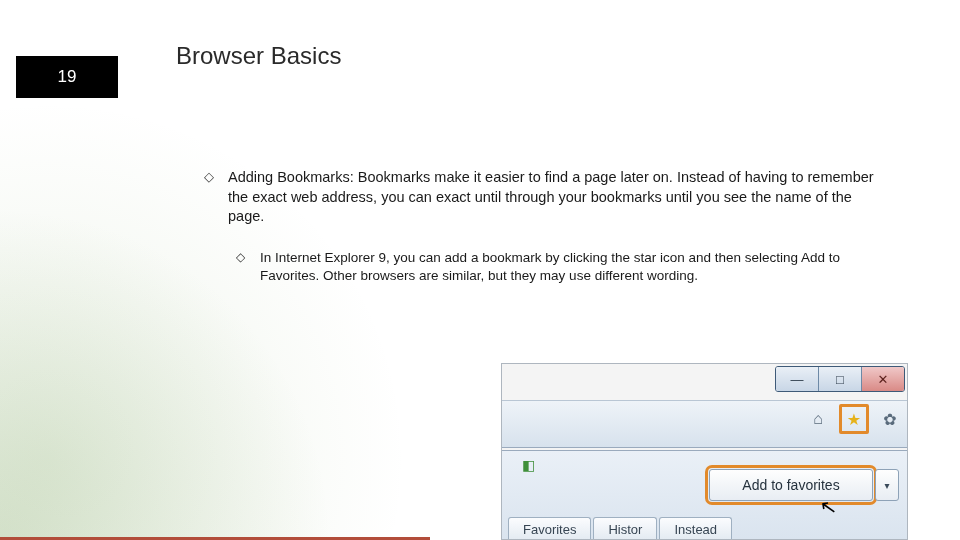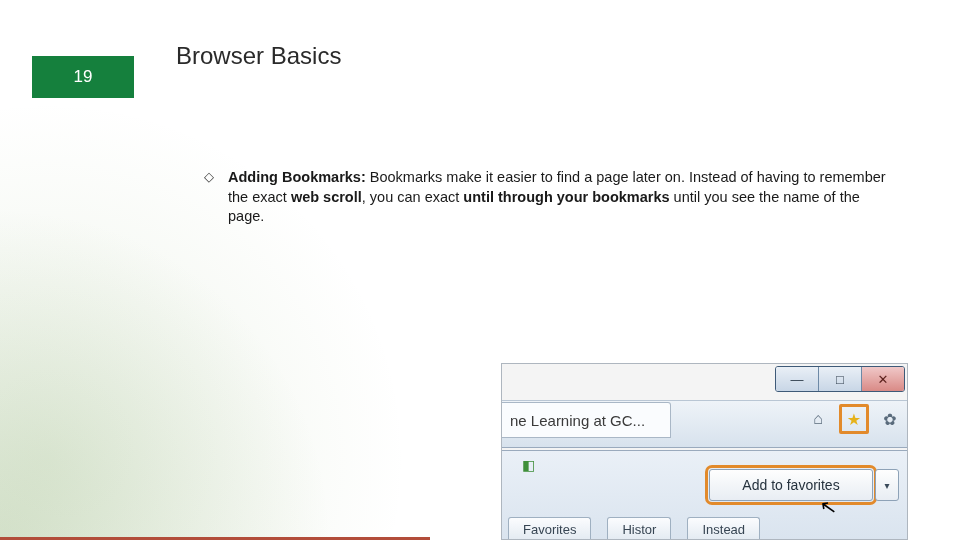--- a/index.html
+++ b/index.html
@@ -18,24 +18,24 @@
     position: absolute;
     inset: 0;
     background:
       radial-gradient(circle at 5% 85%, rgba(130,170,100,0.15) 0, rgba(130,170,100,0) 35%),
       radial-gradient(circle at 0% 100%, rgba(120,160,90,0.25) 0, rgba(120,160,90,0) 30%);
     pointer-events: none;
   }
   .page-number {
     position: absolute;
     top: 56px;
-    left: 32px;
+    left: 16px;
     width: 102px;
     height: 42px;
-    background: #15803d;
+    background: #000000;
     color: #fff;
     font-size: 17px;
     display: flex;
     align-items: center;
     justify-content: center;
   }
   .title {
     position: absolute;
     top: 42px;
     left: 176px;
@@ -72,21 +72,21 @@
     font-size: 13.5px;
   }
   .bullet-2::before {
     content: "◇";
     position: absolute;
     left: 6px;
     top: 0;
     font-size: 12px;
     color: #333;
   }
-  b { font-weight: 700; }
+  b { font-weight: 400; }
 
   
   .shot {
     position: absolute;
     right: 52px;
     bottom: 0;
     width: 405px;
     height: 175px;
     background: #f4f4f4;
     border: 1px solid #aeb6bf;
@@ -208,21 +208,21 @@
     right: 70px;
     font-size: 20px;
     color: #000;
     transform: rotate(-10deg);
   }
   .bottom-tabs {
     position: absolute;
     left: 6px;
     bottom: 0;
     display: flex;
-    gap: 16px;
+    gap: 2px;
   }
   .bt {
     background: linear-gradient(#fbfcfe,#e4ebf2);
     border: 1px solid #9fb0c1;
     border-bottom: none;
     border-radius: 3px 3px 0 0;
     padding: 4px 14px 2px;
     font-size: 13px;
     color: #374553;
   }
@@ -239,41 +239,41 @@
 <body>
 
 <div class="page-number">
   <span>19</span>
 </div>
 
 <div class="title">Browser Basics</div>
 
 <div class="body">
   <div class="bullet-1">
-    <b>Adding Bookmarks:</b><span> Bookmarks make it easier to find a page later on. Instead of having to remember the exact </span><b>web scroll</b><span>, you can exact </span><b>until through your bookmarks</b><span> until you see the name of the page.</span>
+    <b>Adding Bookmarks:</b><span> Bookmarks make it easier to find a page later on. Instead of having to remember the exact </span><b>web address</b><span>, you can exact </span><b>until through your bookmarks</b><span> until you see the name of the page.</span>
+  </div>
+  <div class="bullet-2">
+    <span> In Internet Explorer 9, you can add a bookmark by clicking the </span><b>star icon</b><span> and then selecting </span><b>Add to Favorites</b><span>. Other browsers are similar, but they may use different wording.</span>
   </div>
 </div>
 
 <div class="shot">
   <div class="win-frame">
     <div class="win-btn">
         <span>—</span>
       </div>
     <div class="win-btn">
         <span>□</span>
       </div>
     <div class="win-btn">
         <span>✕</span>
       </div>
   </div>
 
   <div class="toolbar"></div>
-  <div class="tab-partial">
-    <span>ne Learning at GC...</span>
-  </div>
   <div class="tool-icons">
     <div class="tool-icon">
         <span>⌂</span>
       </div>
     <div class="tool-icon star-hl" style="color:#e6b21a">
         <span>★</span>
       </div>
     <div class="tool-icon">
         <span>✿</span>
       </div>

